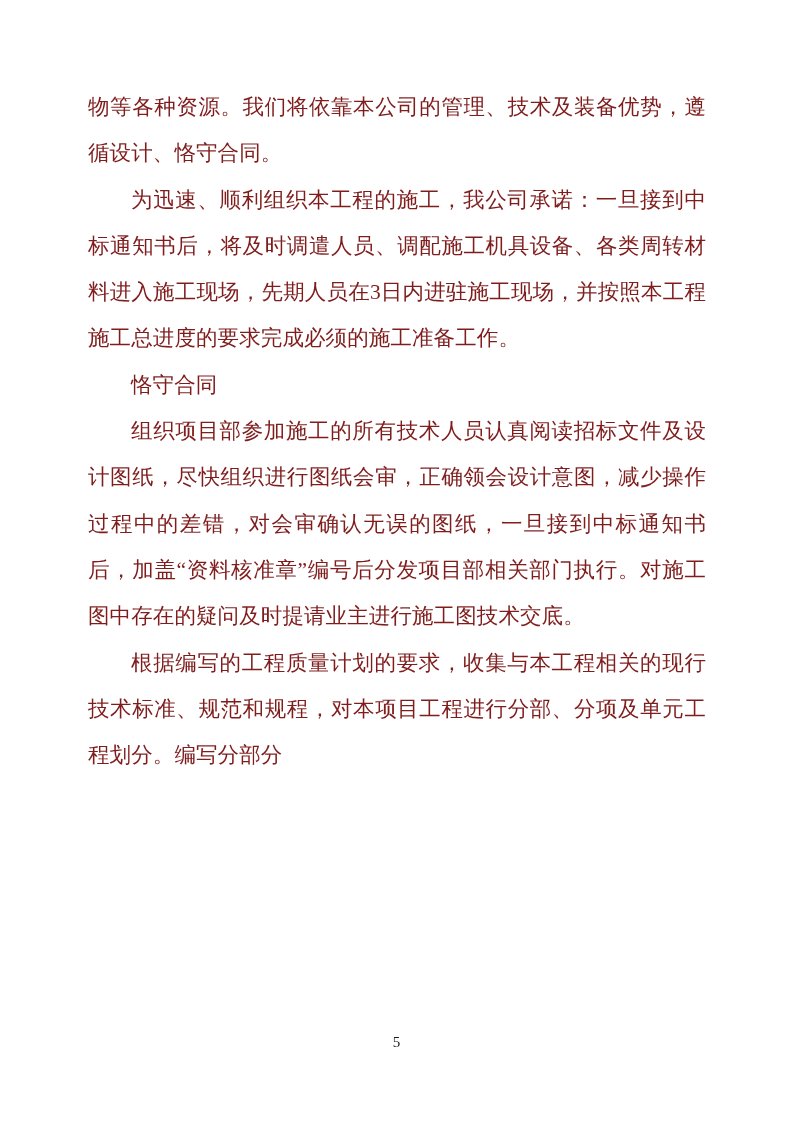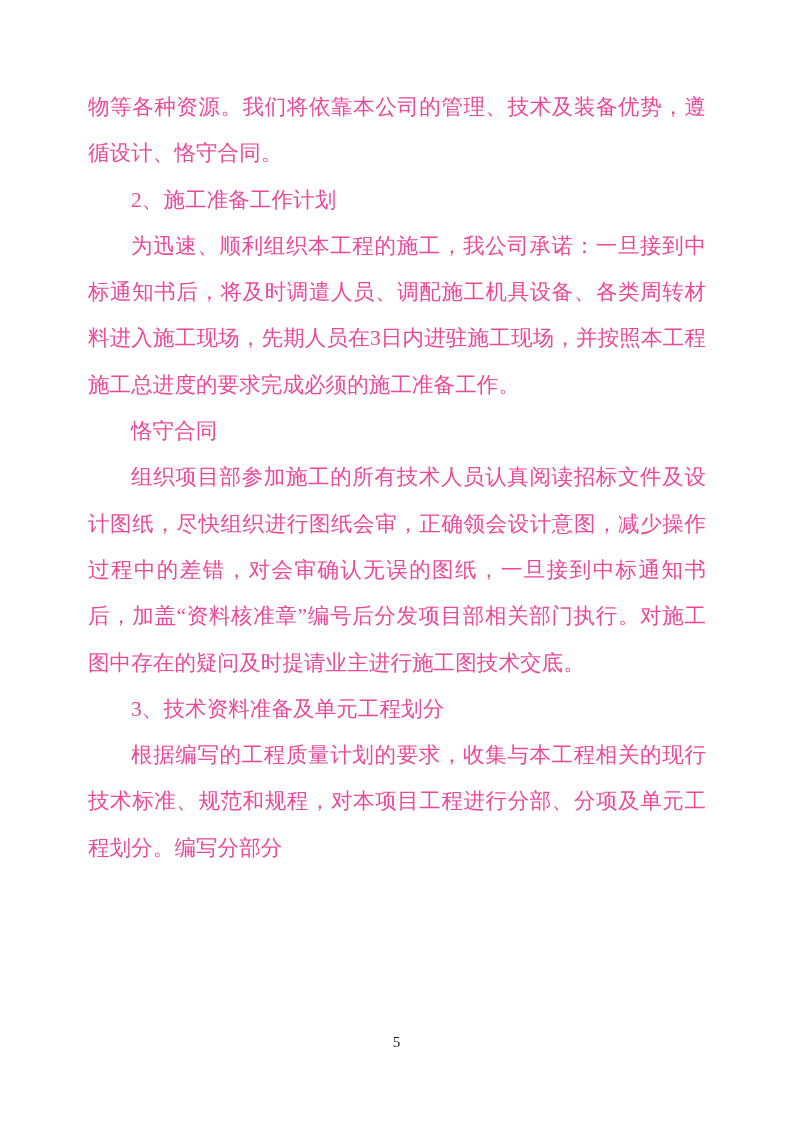--- a/index.html
+++ b/index.html
@@ -33,21 +33,21 @@
   }
 
   .para {
     margin: 0;
     font-size: 21.5px;
     line-height: 46.3px;
     text-align: justify;
     text-justify: inter-ideograph;
     letter-spacing: 0.1px;
     word-break: break-all;
-    color: #ec4899;
+    color: #7f1d1d;
   }
 
   .para.indent {
     text-indent: 2em;
   }
 
   .para.last-line-left {
     text-align-last: left;
   }
 
@@ -68,32 +68,30 @@
 </style>
 </head>
 <body>
 
 <div id="page">
 
   <div id="content">
 
     <p class="para last-line-left">物等各种资源。我们将依靠本公司的管理、技术及装备优势，遵循设计、恪守合同。</p>
 
-    <p class="para indent last-line-left">2、施工准备工作计划</p>
 
     <p class="para indent last-line-left">为迅速、顺利组织本工程的施工，我公司承诺：一旦接到中标通知书后，将及时调遣人员、调配施工机具设备、各类周转材料进入施工现场，先期人员在3日内进驻施工现场，并按照本工程施工总进度的要求完成必须的施工准备工作。</p>
 
     <p class="para indent last-line-left">恪守合同</p>
 
 
     <p class="para indent last-line-left">组织项目部参加施工的所有技术人员认真阅读招标文件及设计图纸，尽快组织进行图纸会审，正确领会设计意图，减少操作过程中的差错，对会审确认无误的图纸，一旦接到中标通知书后，加盖“资料核准章”编号后分发项目部相关部门执行。对施工图中存在的疑问及时提请业主进行施工图技术交底。</p>
 
 
 
-    <p class="para indent last-line-left">3、技术资料准备及单元工程划分</p>
 
     <p class="para indent last-line-left">根据编写的工程质量计划的要求，收集与本工程相关的现行技术标准、规范和规程，对本项目工程进行分部、分项及单元工程划分。编写分部分</p>
 
   </div>
 
   <div id="footer">
     <span id="page-number">5</span>
   </div>
 
 </div>

